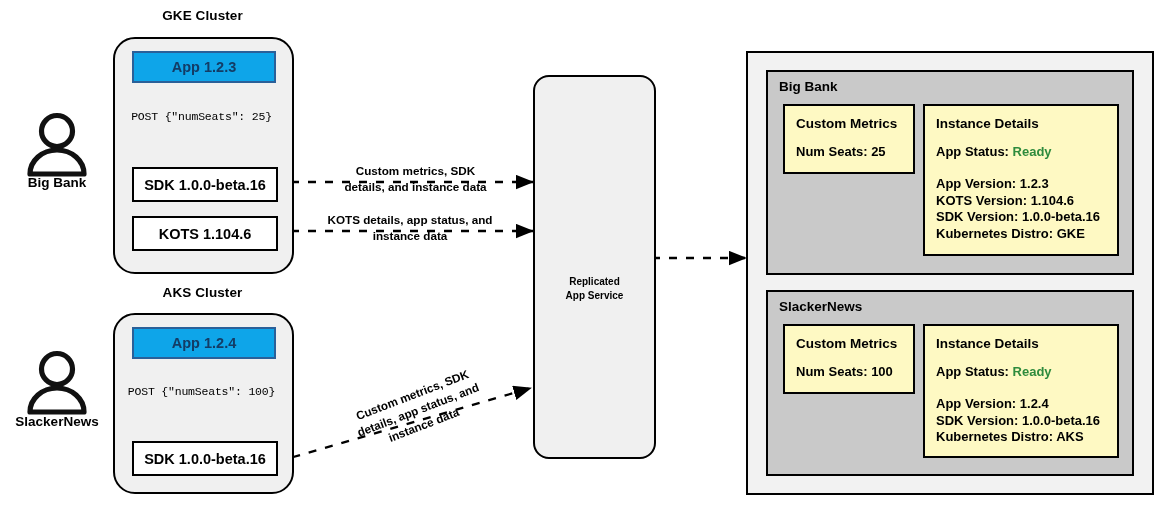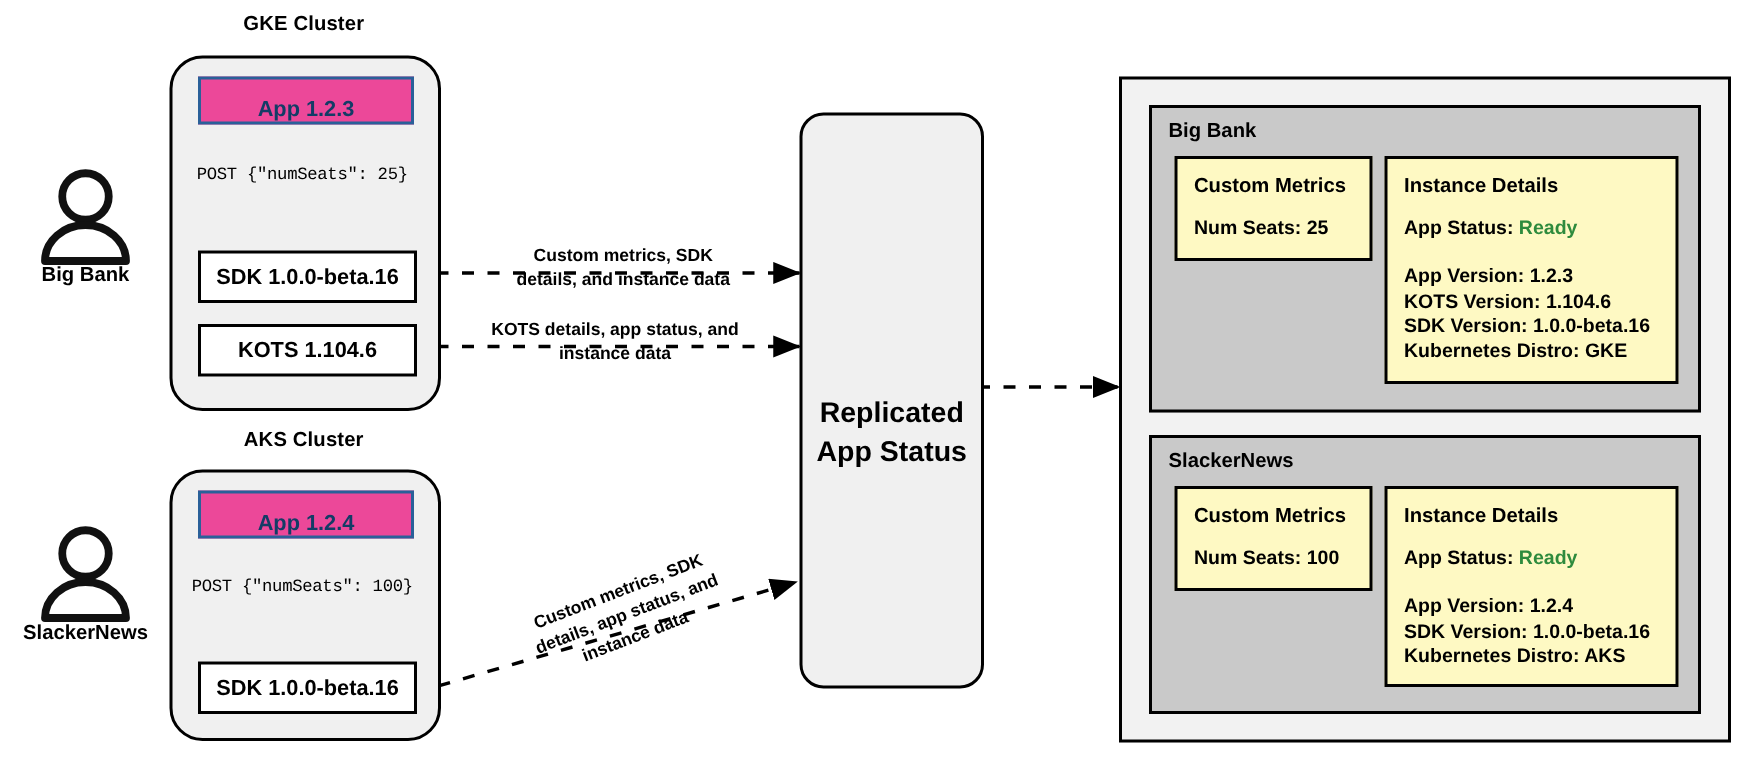--- a/index.html
+++ b/index.html
@@ -14,28 +14,28 @@
   .mono{font-family:"Liberation Mono",monospace;font-size:11.5px;letter-spacing:-0.2px;}
   .edgelabel{font-weight:bold;font-size:11.7px;text-align:center;line-height:1.35;}
   .persname{font-weight:bold;font-size:13.5px;text-align:center;}
 
   
   .cluster{background:#f0f0f0;border:2.2px solid #000;border-radius:22px;}
 
   
   .compbox{background:#ffffff;border:2.2px solid #000;display:flex;
            align-items:center;justify-content:center;}
-  .appbox{background:#ec4899;border:2.2px solid #2a6099;display:flex;
-          align-items:flex-end;justify-content:center;}
+  .appbox{background:#0ea5e9;border:2.2px solid #2a6099;display:flex;
+          align-items:center;justify-content:center;}
   .appbox span{color:#133c66;font-weight:bold;font-size:14.5px;}
 
   
   .service{background:#f0f0f0;border:2.4px solid #000;border-radius:16px;
            display:flex;align-items:center;justify-content:center;}
-  .service span{font-weight:bold;font-size:19px;text-align:center;line-height:1.35;margin-top:43px;}
+  .service span{font-weight:bold;font-size:10px;text-align:center;line-height:1.35;margin-top:43px;}
 
   
   .platform{background:#f2f2f2;border:2.6px solid #000;}
   .tenant{background:#c9c9c9;border:2.4px solid #000;}
   .tenant-name{font-weight:bold;font-size:13.5px;}
   .panel{background:#fef9c3;border:2.4px solid #000;}
   .panel-title{font-weight:bold;font-size:13.5px;}
   .panel-line{font-weight:bold;font-size:13px;line-height:1.28;white-space:nowrap;}
   .ok{color:#2e8b3d;}
 
@@ -125,21 +125,21 @@
 
   <div class="diag" style="left:330px;top:386px;width:176px;transform:rotate(-21deg);">
     <div>Custom metrics, SDK</div>
     <div>details, app status, and</div>
     <div>instance data</div>
   </div>
 
   <div class="abs service" style="left:533px;top:75px;width:119px;height:380px;">
     <span>
       <span>Replicated</span><br>
-      <span>App Status</span>
+      <span>App Service</span>
     </span>
   </div>
 
 
   <div class="abs platform" style="left:746px;top:51px;width:404px;height:440px;"></div>
 
   <div class="abs tenant" style="left:766px;top:70px;width:364px;height:201px;"></div>
   <div class="abs tenant-name" style="left:779px;top:79px;">Big Bank</div>
 
   <div class="abs panel" style="left:783px;top:104px;width:128px;height:66px;">

